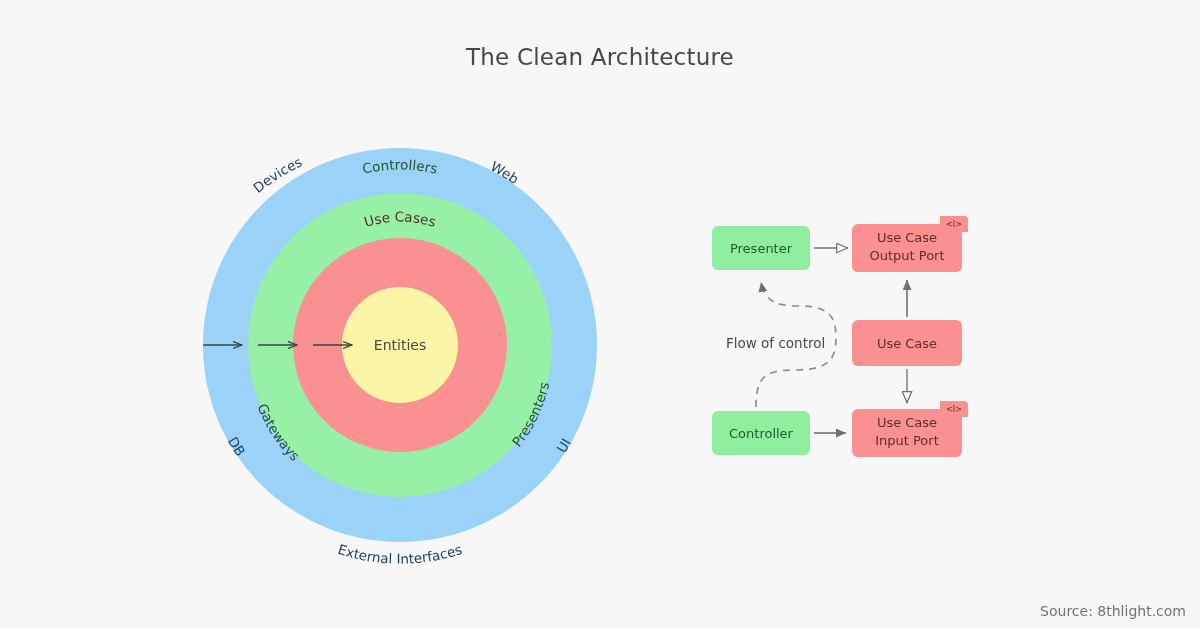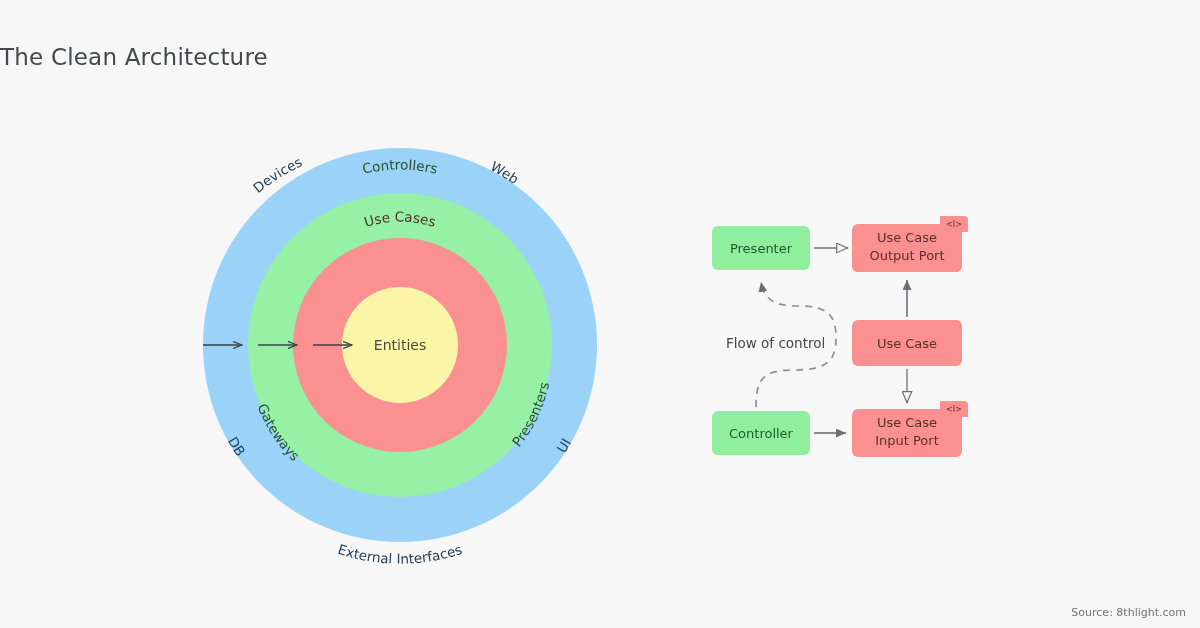--- a/index.html
+++ b/index.html
@@ -12,20 +12,21 @@
     background: #f7f7f7;
     font-family: "DejaVu Sans", sans-serif;
     overflow: hidden;
     position: relative;
   }
   #page-title {
     position: absolute;
     top: 44px;
     left: 0;
     width: 1200px;
+    text-align: center;
     font-size: 23px;
     color: #44484d;
     font-weight: 400;
     letter-spacing: 0.2px;
   }
   #circles-figure {
     position: absolute;
     left: 145px;
     top: 100px;
     width: 510px;
@@ -35,21 +36,21 @@
     position: absolute;
     left: 690px;
     top: 200px;
     width: 310px;
     height: 290px;
   }
   #source-credit {
     position: absolute;
     right: 14px;
     bottom: 9px;
-    font-size: 11px;
+    font-size: 14px;
     color: #6f7479;
     margin-top: 32px;
   }
   .ring-label {
     font-size: 13.5px;
     fill: #2f3b46;
     font-family: "DejaVu Sans", sans-serif;
   }
   .ring-label-green {
     fill: #27502f;

